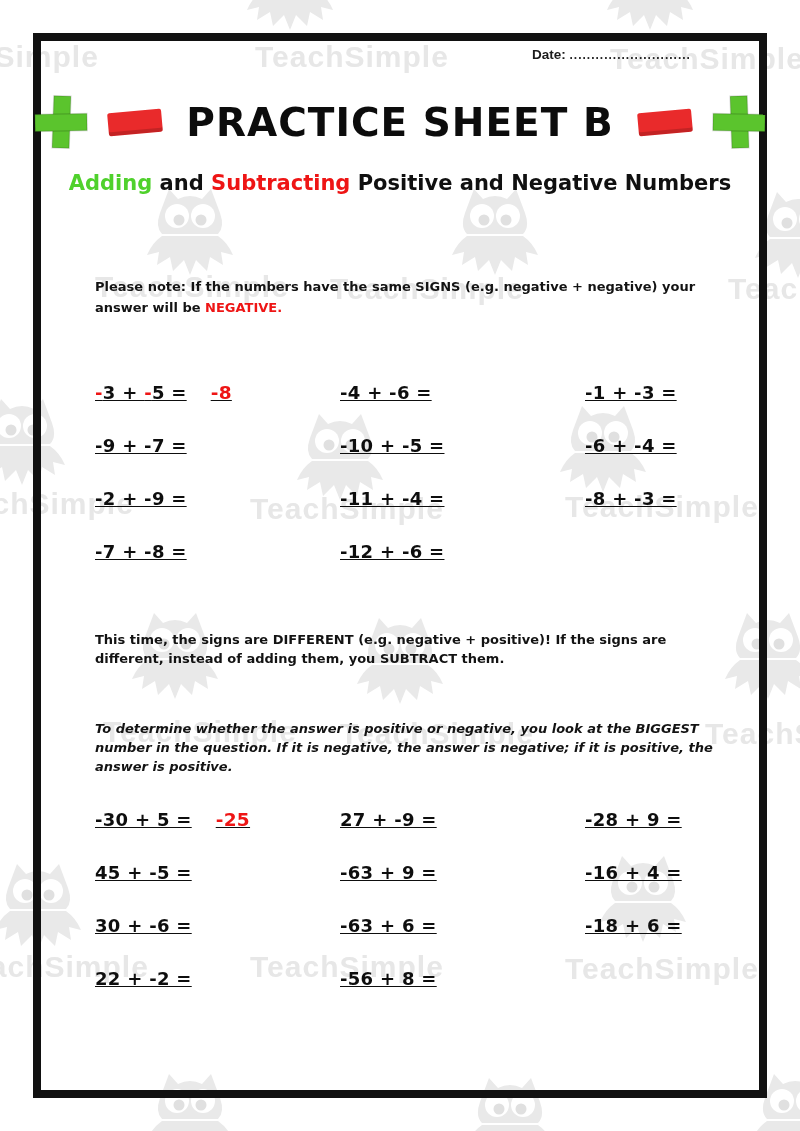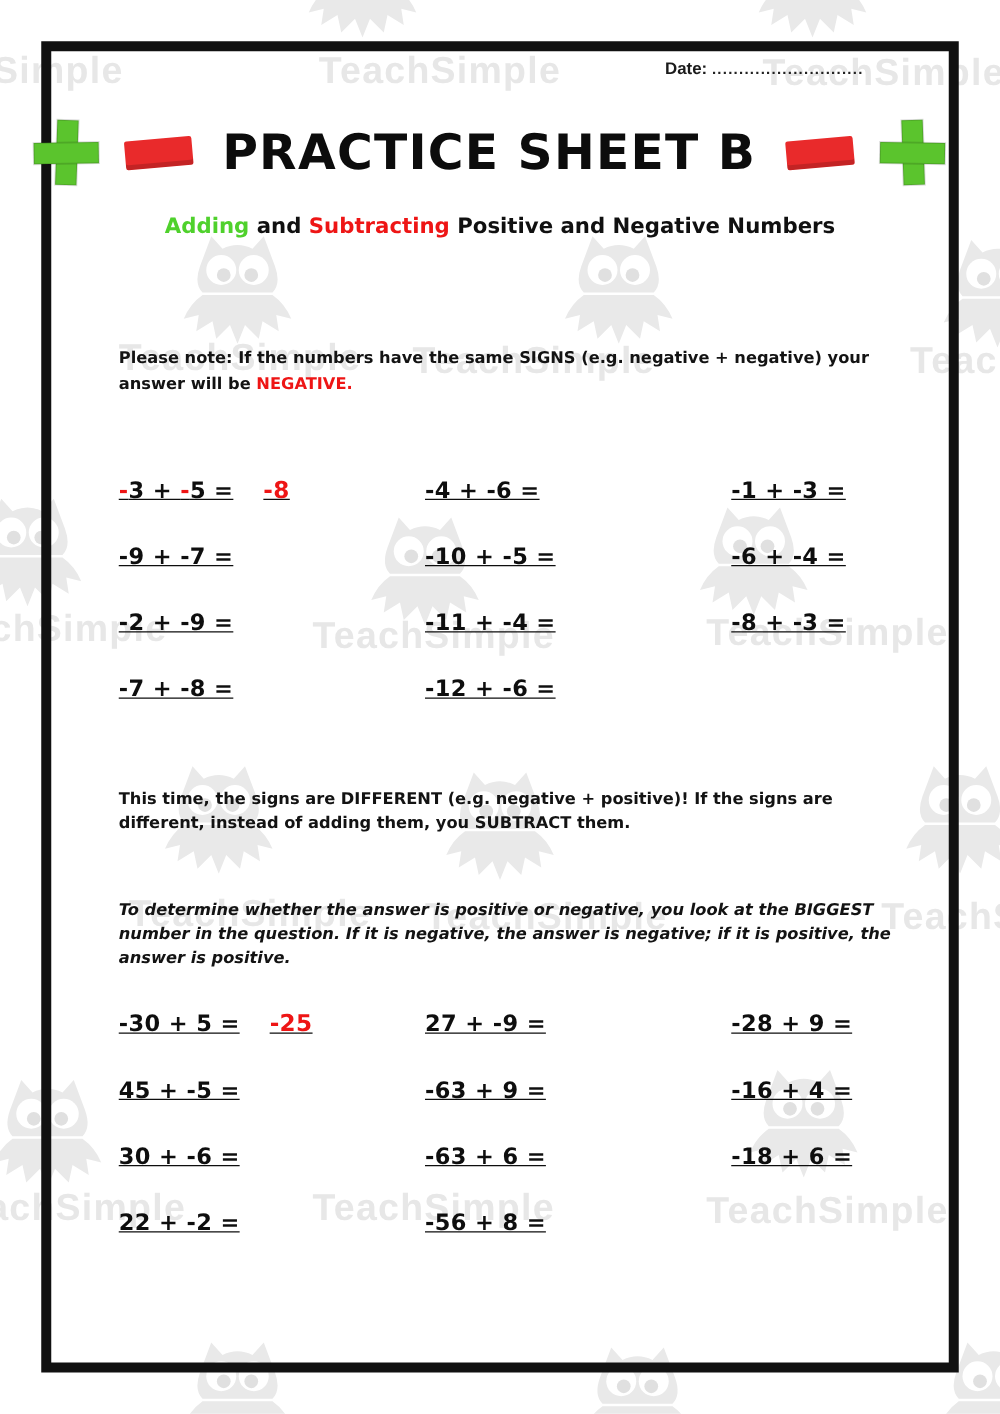--- a/index.html
+++ b/index.html
@@ -36,36 +36,36 @@
   .field{
     position:absolute;top:47px;
     font-family:"Liberation Sans",sans-serif;font-weight:700;font-size:13.5px;color:#1b1b1b;
   }
   .field .dots{font-weight:700;letter-spacing:1px;font-size:12px;color:#222;}
   .name-field{left:95px;}
   .date-field{left:532px;}
 
   .title-row{
     position:absolute;left:41px;top:90px;width:718px;height:64px;
-    display:flex;align-items:center;justify-content:flex-end;gap:18px;
+    display:flex;align-items:center;justify-content:center;gap:18px;
   }
   .plus-icon{width:58px;height:58px;flex:0 0 auto;}
   .plus-icon rect{fill:var(--icon-green);stroke:rgba(0,0,0,0.14);stroke-width:1.5;}
   .minus-icon{
     width:54px;height:23px;flex:0 0 auto;background:var(--icon-red);
     transform:rotate(-5deg);border-radius:2px;
     box-shadow:inset 0 -4px 0 rgba(0,0,0,0.16);
   }
   .page-title{
     font-size:39px;font-weight:900;letter-spacing:1px;color:#0c0c0c;
     white-space:nowrap;margin:0 6px;
   }
   .subtitle{
     position:absolute;left:41px;top:171px;width:718px;text-align:center;
-    font-size:17px;font-weight:700;color:#101010;white-space:nowrap;
+    font-size:21px;font-weight:700;color:#101010;white-space:nowrap;
   }
   .subtitle .green{color:var(--accent-green);}
   .subtitle .red{color:var(--accent-red);}
 
   .note{
     position:absolute;left:95px;width:628px;
     font-size:13px;font-weight:600;line-height:1.6;color:#131313;
   }
   .note1{top:277px;}
   .note2{top:631px;line-height:1.45;}

